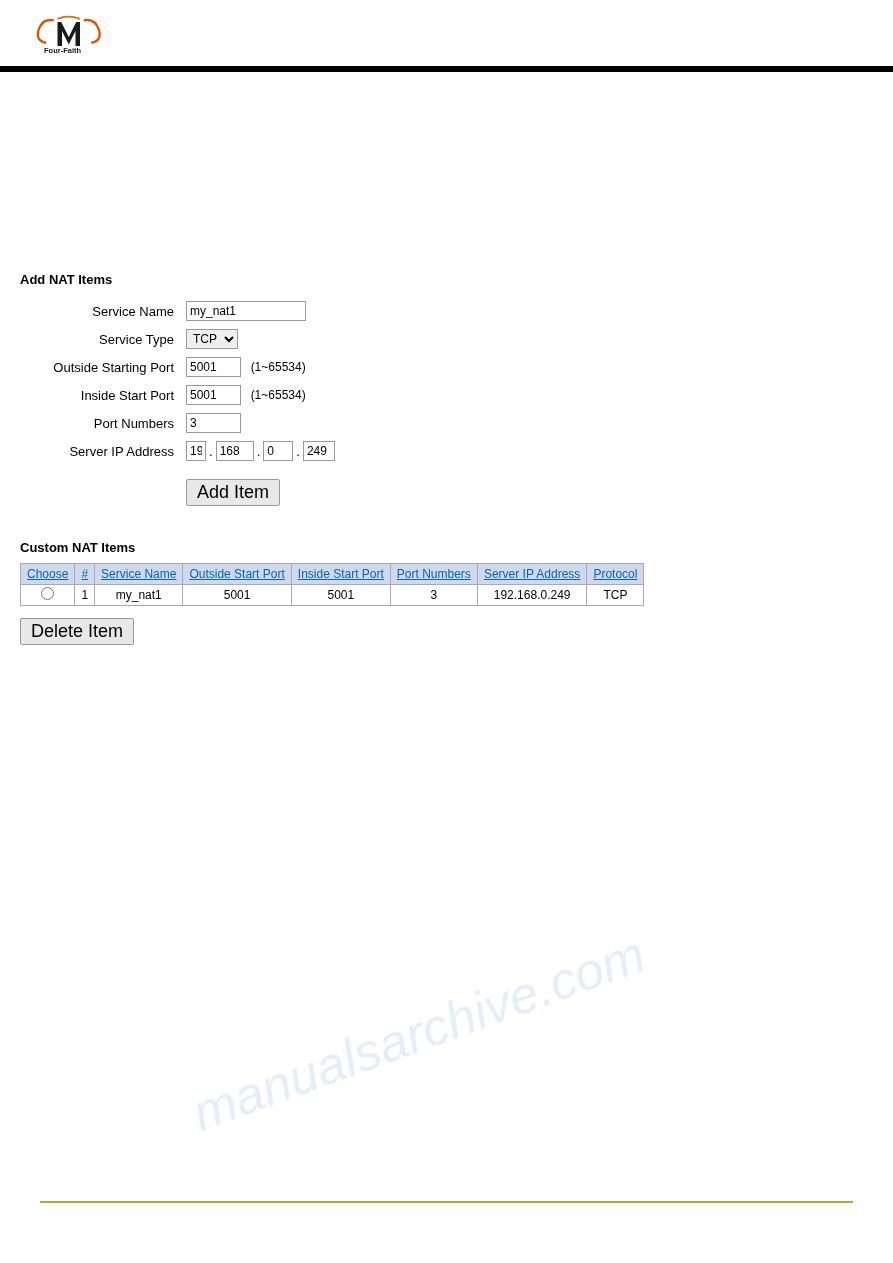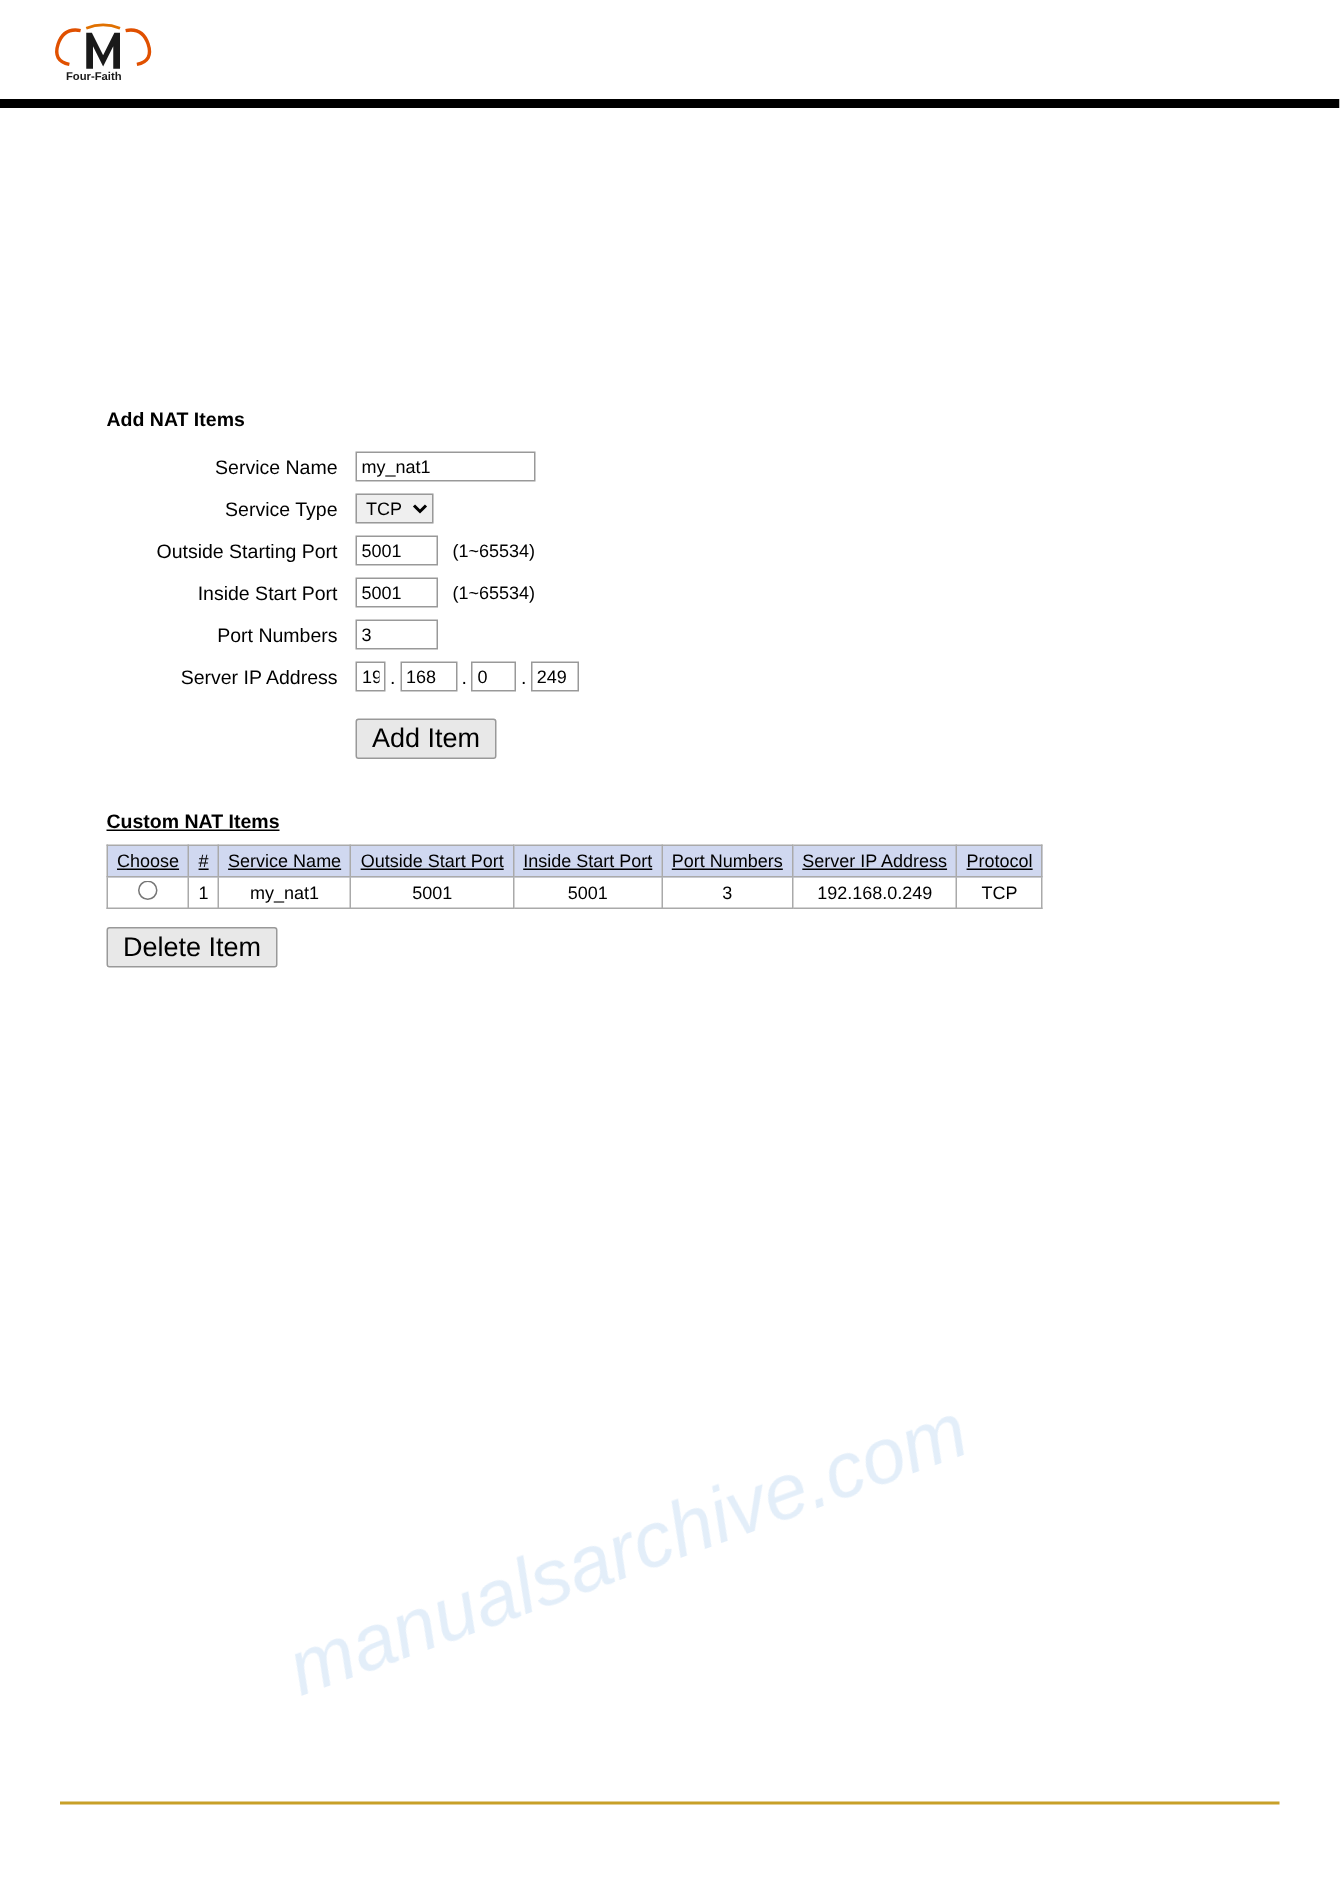--- a/index.html
+++ b/index.html
@@ -19,23 +19,22 @@
     }
     .logo-container {
       display: flex;
       align-items: center;
     }
     .logo-svg {
       width: 90px;
       height: 50px;
     }
     .content {
-      padding: 20px 40px;
+      padding: 20px 20px;
       margin-top: 180px;
-      margin-left: 31px;
     }
     .section-title {
       font-weight: bold;
       font-size: 13px;
       margin-bottom: 10px;
     }
     .form-table {
       border-collapse: collapse;
       margin-bottom: 12px;
     }
@@ -87,32 +86,31 @@
       cursor: pointer;
       border-radius: 2px;
     }
     .custom-section {
       margin-top: 30px;
     }
     .custom-title {
       font-weight: bold;
       font-size: 13px;
       margin-bottom: 8px;
-      text-decoration: underline;
     }
     .nat-table {
       border-collapse: collapse;
       font-size: 12px;
     }
     .nat-table th {
       background: #d0d8f0;
       border: 1px solid #aaa;
       padding: 3px 6px;
       font-weight: normal;
-      color: #000000;
+      color: #0369a1;
       text-decoration: underline;
       cursor: pointer;
     }
     .nat-table td {
       border: 1px solid #aaa;
       padding: 2px 6px;
       text-align: center;
     }
     .nat-table tr:nth-child(even) td {
       background: #f0f0f0;

